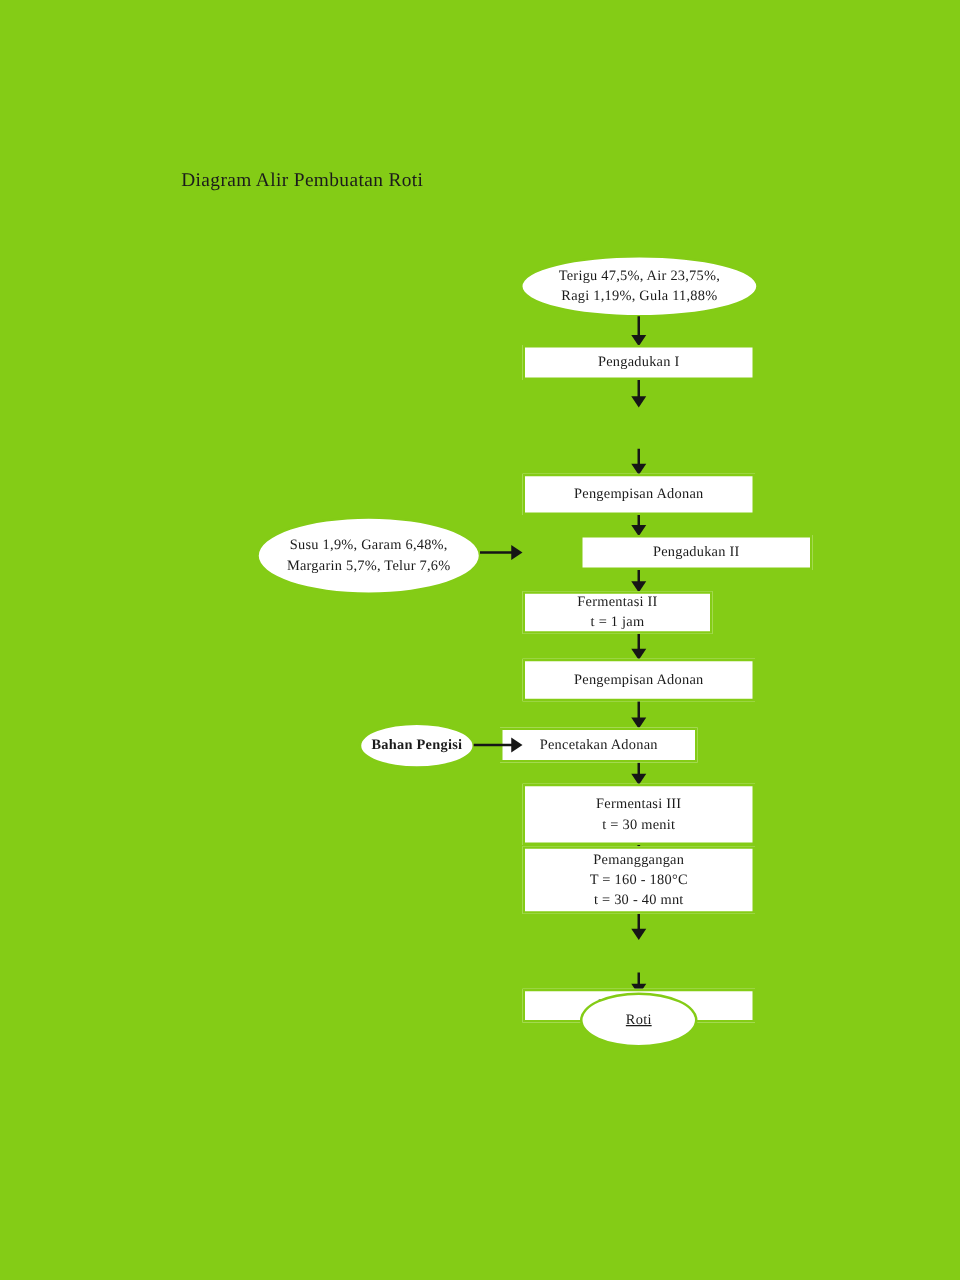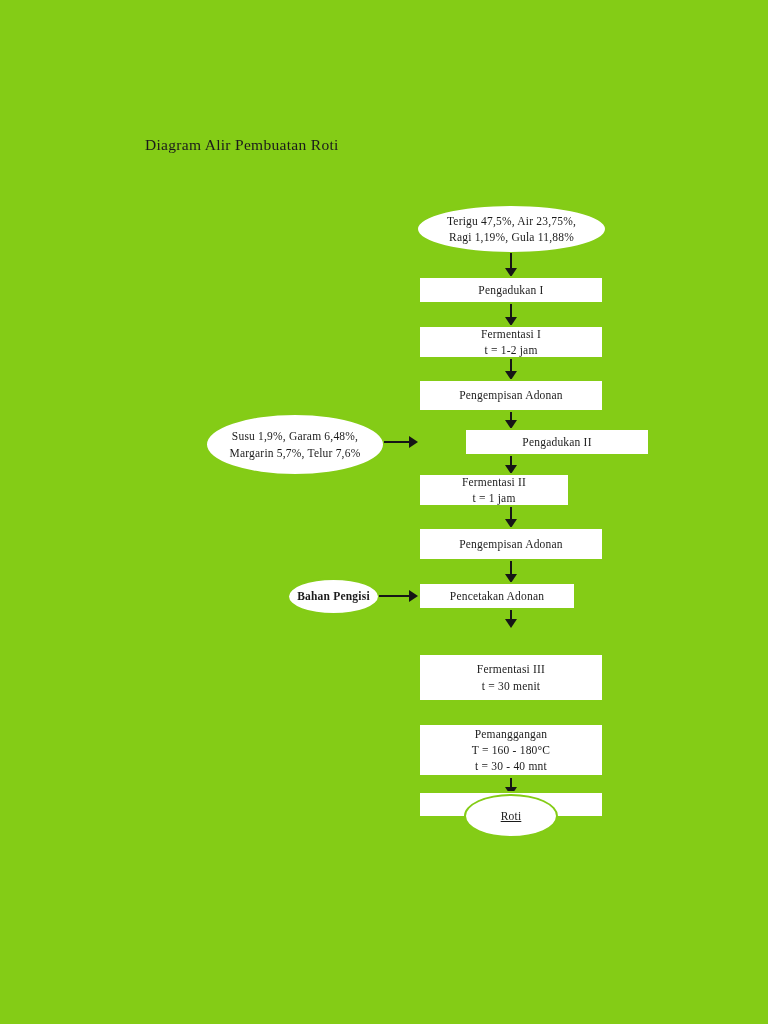--- a/index.html
+++ b/index.html
@@ -118,31 +118,29 @@
   <div class="varrow" style="left:505px; top:731px; height:21px;">
       <i class="shaft"></i>
       <i class="head"></i>
     </div>
   <div class="varrow" style="left:505px; top:778px; height:18px;">
       <i class="shaft"></i>
       <i class="head"></i>
     </div>
 
   <div class="node" style="left:418px; top:276px; width:186px; height:28px;">Pengadukan I</div>
-  <div class="node" style="left:418px; top:325px; width:186px; height:34px;">Fermentasi I
-t = 1-2 jam</div>
   <div class="node" style="left:418px; top:379px; width:186px; height:33px;">Pengempisan Adonan</div>
   <div class="node" style="left:418px; top:428px; width:186px; height:28px;margin-left:46px;">Pengadukan II</div>
   <div class="node" style="left:418px; top:473px; width:152px; height:34px;">Fermentasi II
 t = 1 jam</div>
   <div class="node" style="left:418px; top:527px; width:186px; height:34px;">Pengempisan Adonan</div>
-  <div class="node" style="left:418px; top:582px; width:158px; height:28px;">Pencetakan Adonan</div>
-  <div class="node" style="left:418px; top:653px; width:186px; height:49px;">Fermentasi III
+  <div class="node" style="left:400px; top:582px; width:158px; height:28px;">Pencetakan Adonan</div>
+  <div class="node" style="left:418px; top:627px; width:186px; height:49px;">Fermentasi III
 t = 30 menit</div>
-  <div class="node" style="left:418px; top:677px; width:186px; height:54px;margin-top:46px;">Pemanggangan
+  <div class="node" style="left:418px; top:677px; width:186px; height:54px;">Pemanggangan
 T = 160 - 180°C
 t = 30 - 40 mnt</div>
   <div class="node" style="left:418px; top:751px; width:186px; height:27px;margin-top:40px;">Penimbangan</div>
 
   <div class="node ellipse" style="left:205px; top:413px; width:180px; height:63px;">Susu 1,9%, Garam 6,48%,
 Margarin 5,7%, Telur 7,6%</div>
   <div class="harrow" style="left:384px; top:436px; width:34px;">
       <i class="shaft"></i>
       <i class="head"></i>
     </div>

